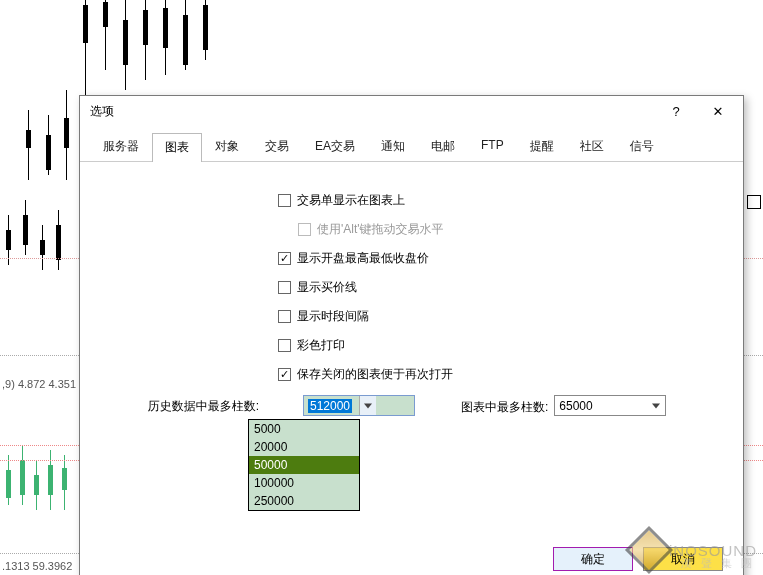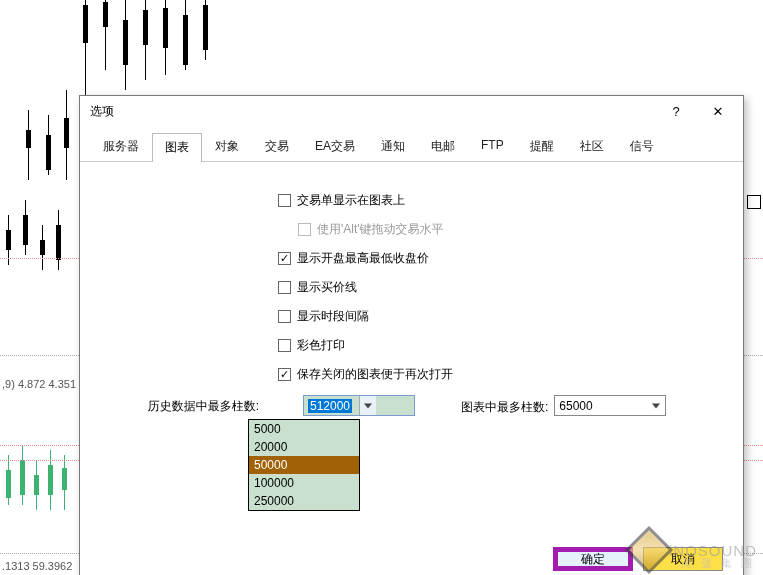--- a/index.html
+++ b/index.html
@@ -39,25 +39,25 @@
 .combo .arrow { position: absolute; right: 1px; top: 1px; width: 17px; height: 19px; border-left: 1px solid #aaa; display: flex; align-items: center; justify-content: center; background: #e8f0f8; }
 .combo .arrow svg { width: 8px; height: 6px; }
 .combo2 { margin-left: 84px; display: flex; align-items: center; }
 .combo2 .lbl2 { padding-right: 6px; padding-top: 3px; }
 .combo2 .sel { width: 112px; height: 21px; border: 1px solid #888; padding: 0 18px 0 4px; display: flex; align-items: center; position: relative; background: #fff; }
 .combo2 .sel .arrow2 { position: absolute; right: 2px; top: 2px; width: 15px; height: 15px; display: flex; align-items: center; justify-content: center; }
 
 
 .droplist { position: absolute; left: 168px; top: 257px; width: 112px; border: 1px solid #000; background: #c8e0cd; z-index: 10; }
 .droplist .opt { padding: 2px 5px; cursor: pointer; }
-.droplist .opt.hl { background: #a16207; color: #fff; }
+.droplist .opt.hl { background: #4d7c0f; color: #fff; }
 
 .btnbar { position: absolute; bottom: 12px; right: 20px; display: flex; gap: 10px; }
 .btn { width: 80px; height: 24px; border: 1px solid #888; background: #fde047; display: flex; align-items: center; justify-content: center; cursor: pointer; }
-.btn.primary { border: 5px solid #a21caf; background: #e5f1fb; }
+.btn.primary { border: 1px solid #a21caf; background: #e5f1fb; }
 
 
 .price-box { position: absolute; right: 2px; top: 195px; width: 14px; height: 14px; border: 1px solid #000; background: #fff; }
 
 
 .logo { position: absolute; right: 6px; bottom: 8px; display: flex; align-items: center; opacity: .6; }
 .logo .diamond { width: 34px; height: 34px; background: linear-gradient(135deg,#d4a843 0%,#f0d080 50%,#b88820 100%); transform: rotate(45deg); border: 3px solid #444; margin-right: -8px; }
 .logo .txt { font-size: 15px; color: #9a9a9a; letter-spacing: 1px; }
 .logo .sub { font-size: 11px; color: #bbb; position: absolute; bottom: -4px; right: 2px; letter-spacing: 3px; }
 </style>

